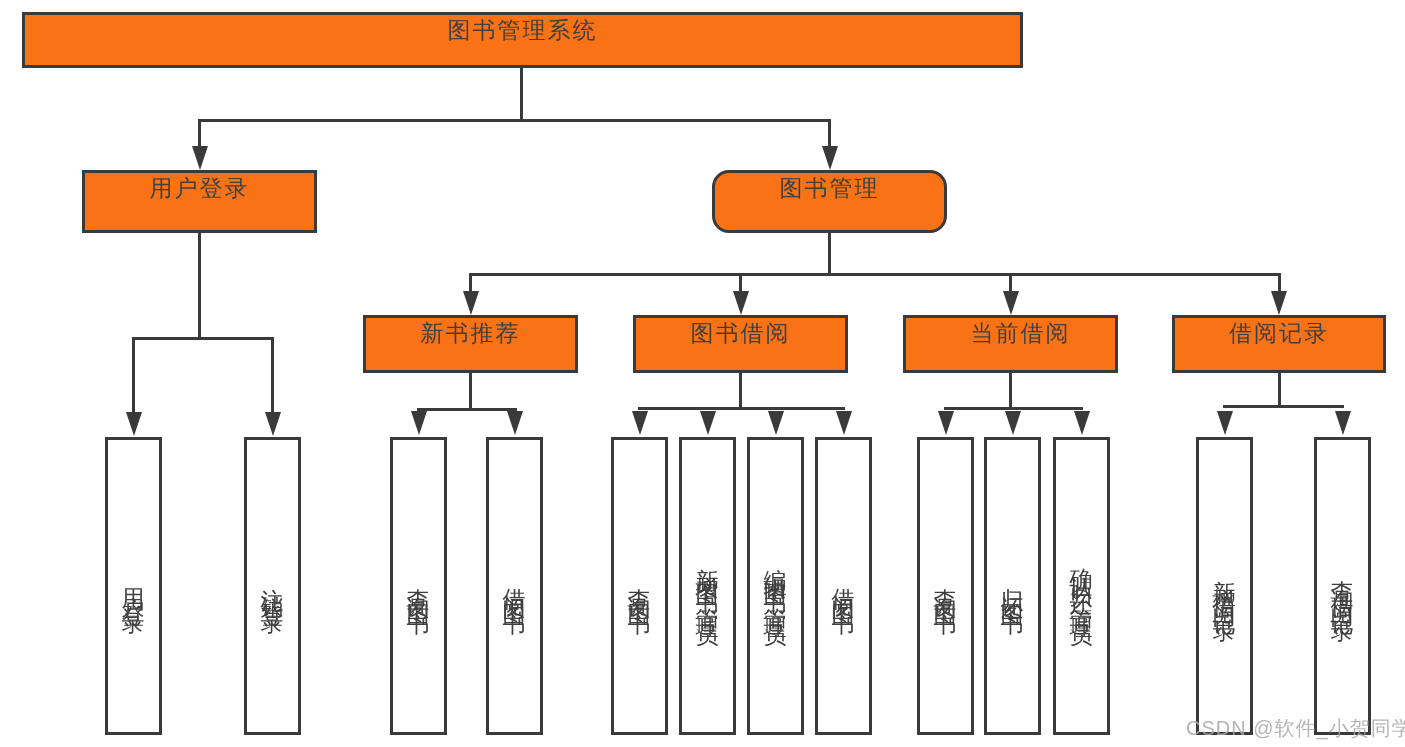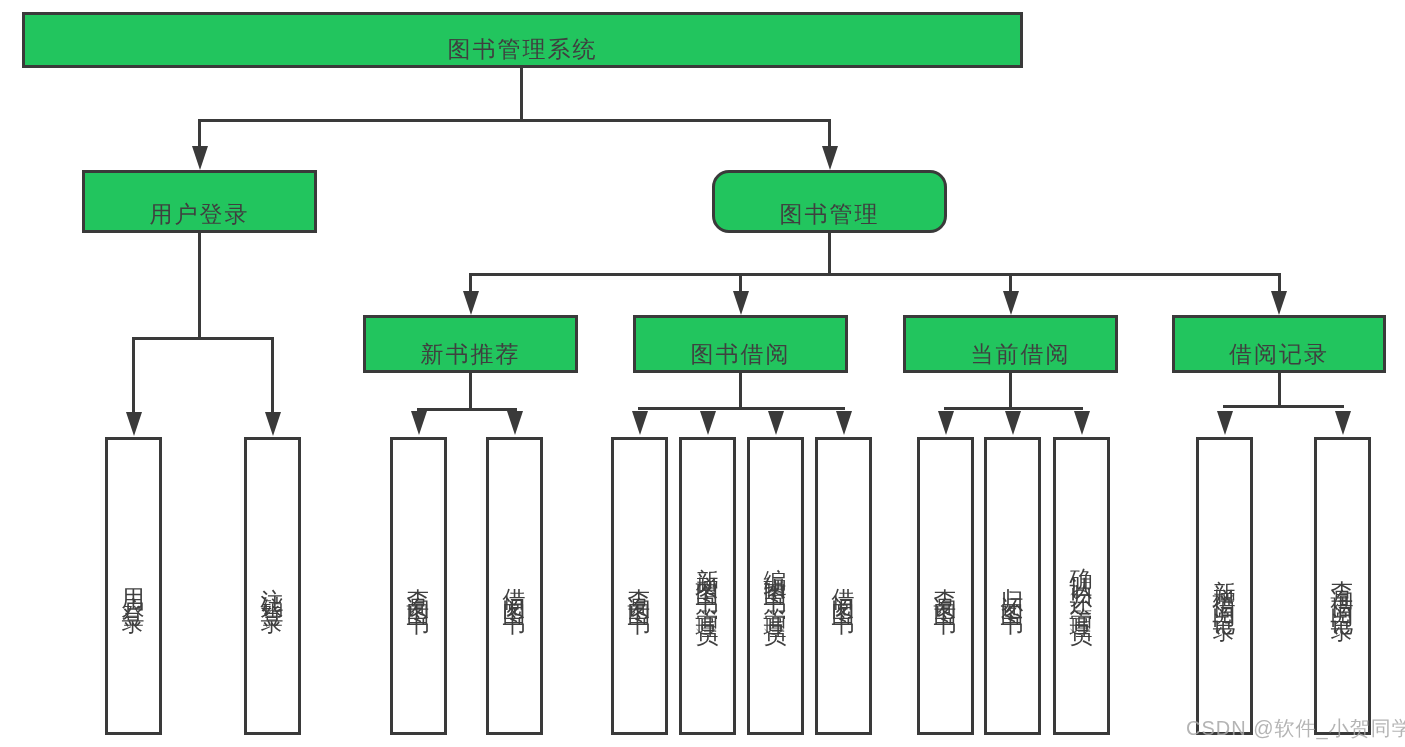--- a/index.html
+++ b/index.html
@@ -10,23 +10,23 @@
     height: 747px;
     background: #ffffff;
     font-family: "Liberation Sans", "DejaVu Sans", sans-serif;
     overflow: hidden;
   }
   
   .hbox {
     position: absolute;
     box-sizing: border-box;
     border: 3px solid #3a3a3a;
-    background: #22c55e;
+    background: #f97316;
     display: flex;
-    align-items: flex-end;
+    align-items: flex-start;
     justify-content: center;
     font-size: 23px;
     letter-spacing: 2px;
     color: #3f3f3f;
   }
   
   .vbox {
     position: absolute;
     box-sizing: border-box;
     border: 3px solid #3a3a3a;

